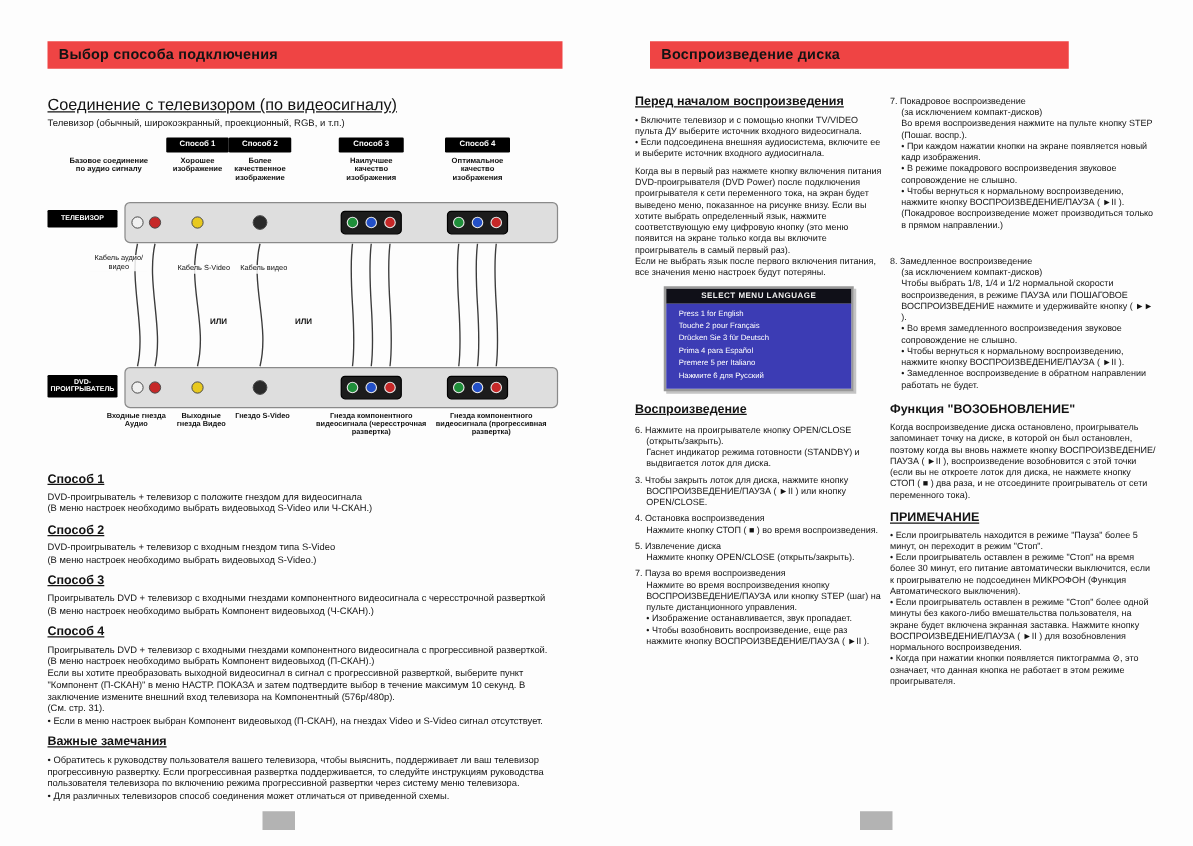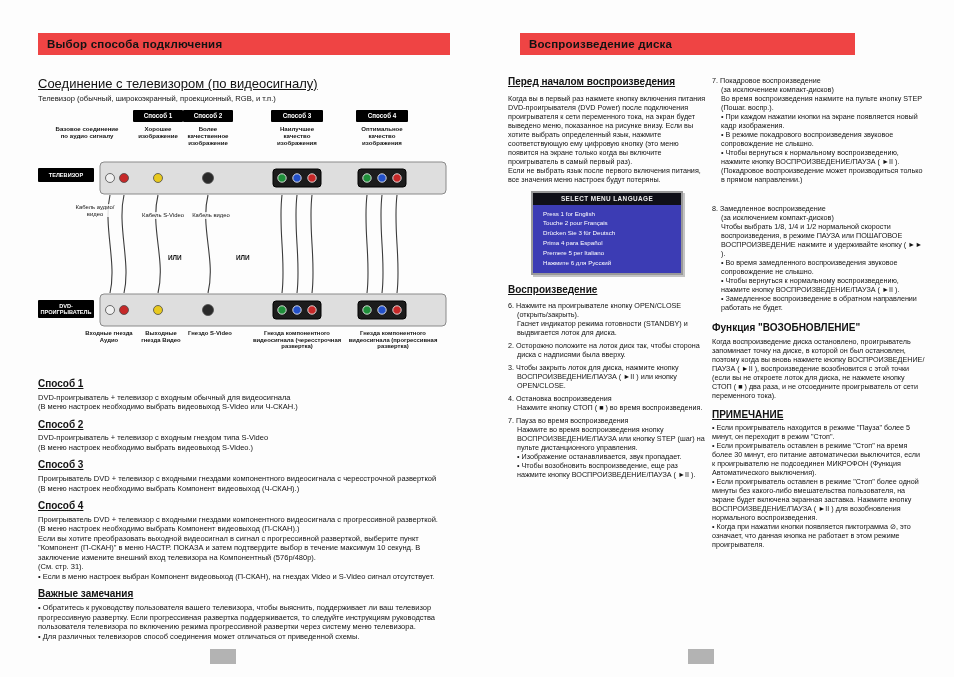--- a/index.html
+++ b/index.html
@@ -119,21 +119,21 @@
   <div class="jlabel" style="left:42px;width:58px">Входные гнезда Аудио</div>
   <div class="jlabel" style="left:98px;width:50px">Выходные гнезда Видео</div>
   <div class="jlabel" style="left:150px;width:44px">Гнездо S-Video</div>
   <div class="jlabel" style="left:212px;width:94px">Гнезда компонентного видеосигнала (чересстрочная развертка)</div>
   <div class="jlabel" style="left:308px;width:94px">Гнезда компонентного видеосигнала (прогрессивная развертка)</div>
 </div>
 
 <div class="abs body7" style="left:38px;top:372px;width:414px">
   <div class="mblock">
     <div class="h8 u" style="margin-top:0">Способ 1</div>
-    <div class="pre">DVD-проигрыватель + телевизор с входным обычный для видеосигнала
+    <div class="pre">DVD-проигрыватель + телевизор с положите гнездом для видеосигнала
 (В меню настроек необходимо выбрать видеовыход S-Video или Ч-СКАН.)</div>
   </div>
   <div class="mblock">
     <div class="h8 u">Способ 2</div>
     <div class="pre">DVD-проигрыватель + телевизор с входным гнездом типа S-Video
 (В меню настроек необходимо выбрать видеовыход S-Video.)</div>
   </div>
   <div class="mblock">
     <div class="h8 u">Способ 3</div>
     <div class="pre">Проигрыватель DVD + телевизор с входными гнездами компонентного видеосигнала с чересстрочной разверткой
@@ -151,42 +151,45 @@
     <div class="h8 u">Важные замечания</div>
     <div class="pre">• Обратитесь к руководству пользователя вашего телевизора, чтобы выяснить, поддерживает ли ваш телевизор прогрессивную развертку. Если прогрессивная развертка поддерживается, то следуйте инструкциям руководства пользователя телевизора по включению режима прогрессивной развертки через систему меню телевизора.
 • Для различных телевизоров способ соединения может отличаться от приведенной схемы.</div>
   </div>
 </div>
 
 <div class="abs hdr" style="left:520px;top:33px;width:335px">Воспроизведение диска</div>
 
 <div class="abs body72" style="left:508px;top:76px;width:198px">
   <div class="h8 u" style="margin-top:0">Перед началом воспроизведения</div>
+  <div class="pre">• Включите телевизор и с помощью кнопки TV/VIDEO пульта ДУ выберите источник входного видеосигнала.
+• Если подсоединена внешняя аудиосистема, включите ее и выберите источник входного аудиосигнала.</div>
   <div class="pre" style="margin-top:5px">Когда вы в первый раз нажмете кнопку включения питания DVD-проигрывателя (DVD Power) после подключения проигрывателя к сети переменного тока, на экран будет выведено меню, показанное на рисунке внизу. Если вы хотите выбрать определенный язык, нажмите соответствующую ему цифровую кнопку (это меню появится на экране только когда вы включите проигрыватель в самый первый раз).
 Если не выбрать язык после первого включения питания, все значения меню настроек будут потеряны.</div>
 
   <div class="screen">
     <div class="sct">SELECT MENU LANGUAGE</div>
     <div class="scb">
       <div class="scr">Press  1  for English</div>
       <div class="scr">Touche  2  pour Français</div>
       <div class="scr">Drücken Sie  3  für Deutsch</div>
       <div class="scr">Prima  4  para Español</div>
       <div class="scr">Premere  5  per Italiano</div>
       <div class="scr">Нажмите  6  для Русский</div>
     </div>
   </div>
 
   <div class="h8 u">Воспроизведение</div>
   <div class="pre step">6. Нажмите на проигрывателе кнопку OPEN/CLOSE (открыть/закрыть).
 Гаснет индикатор режима готовности (STANDBY) и выдвигается лоток для диска.</div>
-  <div class="pre step">2. Осторожно положите на лоток диск так, чтобы сторона диска с надписями была вверху.</div>
   <div class="pre step">3. Чтобы закрыть лоток для диска, нажмите кнопку ВОСПРОИЗВЕДЕНИЕ/ПАУЗА ( ►II ) или кнопку OPEN/CLOSE.</div>
   <div class="pre step">4. Остановка воспроизведения
 Нажмите кнопку СТОП ( ■ ) во время воспроизведения.</div>
+  <div class="pre step">5. Извлечение диска
+Нажмите кнопку OPEN/CLOSE (открыть/закрыть).</div>
   <div class="pre step">7. Пауза во время воспроизведения
 Нажмите во время воспроизведения кнопку ВОСПРОИЗВЕДЕНИЕ/ПАУЗА или кнопку STEP (шаг) на пульте дистанционного управления.
 • Изображение останавливается, звук пропадает.
 • Чтобы возобновить воспроизведение, еще раз нажмите кнопку ВОСПРОИЗВЕДЕНИЕ/ПАУЗА ( ►II ).</div>
 </div>
 
 <div class="abs body72" style="left:712px;top:76px;width:213px">
   <div class="pre step" style="margin-top:0">7. Покадровое воспроизведение
 (за исключением компакт-дисков)
 Во время воспроизведения нажмите на пульте кнопку STEP (Пошаг. воспр.).

